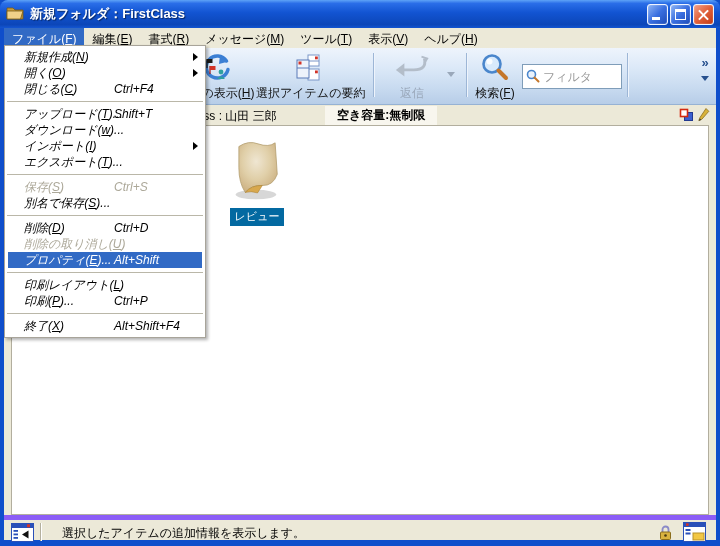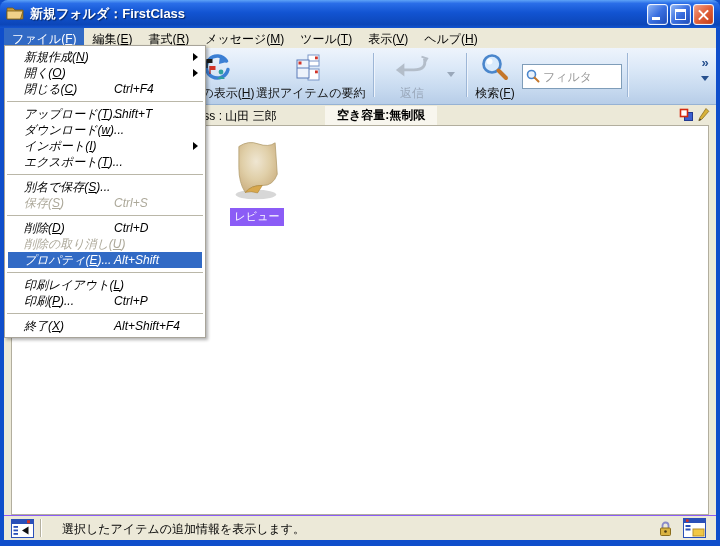--- a/index.html
+++ b/index.html
@@ -56,26 +56,26 @@
     font-size:12px; color:#000; }
   .identity { position:absolute; left:158px; top:3px; white-space:nowrap; }
   .capacity { position:absolute; left:321px; top:1px; background:#f8f6ee; padding:1px 12px 2px 12px;
     font-weight:bold; white-space:nowrap; }
   .info-icons { position:absolute; right:6px; top:2px; display:flex; align-items:center; gap:4px; }
 
   
   .content { position:absolute; left:7px; top:97px; width:698px; height:390px; background:#fff;
     border:1px solid #b2ae9e; }
   .item { position:absolute; left:200px; top:12px; width:90px; text-align:center; cursor:default; }
-  .item-label { display:inline-block; background:#8b5cf6; color:#fff; font-size:11px;
+  .item-label { display:inline-block; background:#0369a1; color:#fff; font-size:11px;
     padding:1px 5px 2px 5px; margin-top:2px; white-space:nowrap; }
 
   
   .statusbar { position:absolute; left:0; top:487px; width:712px; height:25px; background:#ece9d8;
-    border-top:1px solid #8b5cf6; font-size:12px; color:#000; }
+    border-top:5px solid #8b5cf6; font-size:12px; color:#000; }
   .sb-left-icon { position:absolute; left:7px; top:3px; }
   .sb-sep { position:absolute; left:36px; top:3px; width:1px; height:18px; background:#b4b09e; box-shadow:1px 0 0 #fff; }
   .sb-msg { position:absolute; left:58px; top:5px; white-space:nowrap; }
   .sb-right { position:absolute; right:10px; top:2px; display:flex; align-items:center; gap:10px; }
 
   
   .menu-popup { position:absolute; left:0; top:17px; width:202px; background:#fff;
     border:1px solid #a8a49a; box-shadow:2px 2px 3px rgba(0,0,0,.3); padding:3px 0; z-index:50; }
   .mi { position:relative; height:16px; display:flex; align-items:center; padding-left:19px;
     font-size:12px; color:#000; cursor:default; white-space:nowrap;font-style:italic; }
@@ -297,27 +297,27 @@
         <span class="mn">ダウンロード(<u>w</u>)...</span>
       </div>
       <div class="mi">
         <span class="mn">インポート(<u>I</u>)</span>
         <span class="sub"></span>
       </div>
       <div class="mi">
         <span class="mn">エクスポート(<u>T</u>)...</span>
       </div>
       <div class="msep"></div>
-      <div class="mi">
-        <span class="mn">別名で保存(<u>S</u>)...</span>
-      </div>
       <div class="mi dis">
         <span class="mn">保存(<u>S</u>)</span>
         <span class="sc">Ctrl+S</span>
       </div>
+      <div class="mi">
+        <span class="mn">別名で保存(<u>S</u>)...</span>
+      </div>
       <div class="msep"></div>
       <div class="mi">
         <span class="mn">削除(<u>D</u>)</span>
         <span class="sc">Ctrl+D</span>
       </div>
       <div class="mi dis">
         <span class="mn">削除の取り消し(<u>U</u>)</span>
       </div>
       <div class="mi hl">
         <span class="mn">プロパティ(<u>E</u>)...</span>

